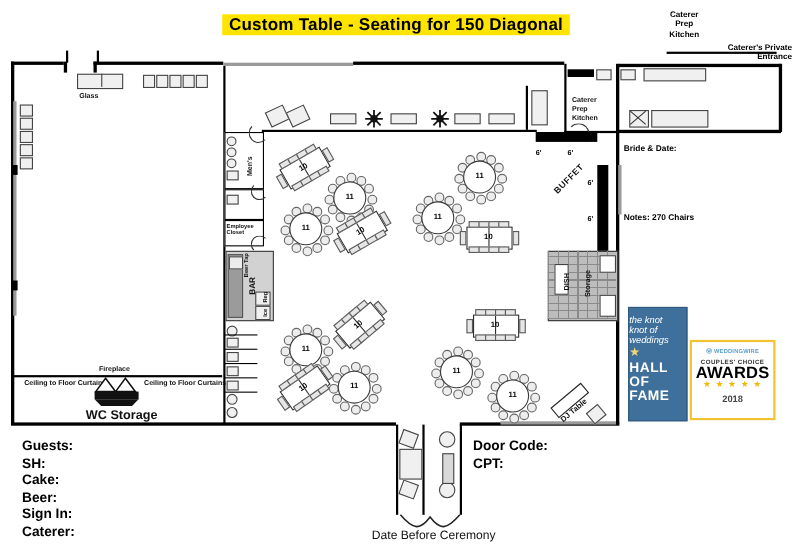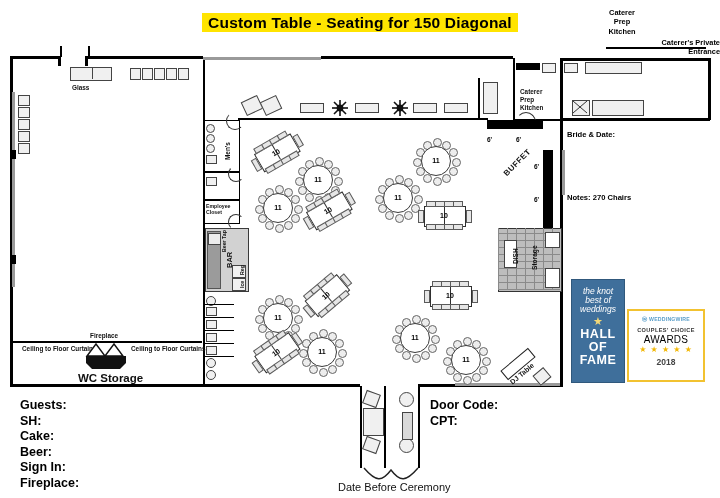--- a/index.html
+++ b/index.html
@@ -51,31 +51,31 @@
   .qt .vline{position:absolute;top:0;height:19px;width:1px;background:#2f2f2f;}
   .qt .s{position:absolute;background:#e6e6e6;border:.7px solid #5a5a5a;}
   .qt .st{width:8px;height:4px;top:-5px;}
   .qt .sb{width:8px;height:4px;bottom:-5px;}
   .qt .se{width:4px;height:11px;top:4px;}
   .qt .lbl{position:absolute;left:6px;top:0;width:40px;height:19px;line-height:19px;
            text-align:center;font-size:7px;font-weight:bold;}
 
   
   #knot{left:571px;top:279px;width:52px;height:102px;background:#3f6f9b;
-        border:1px solid #30587c;color:#fff;text-align:center;}
+        border:1px solid #30587c;color:#fff;text-align:left;}
   #knot .k1{font-size:8.5px;font-style:italic;margin-top:7px;line-height:9px;}
   #knot .k2{font-size:8.5px;font-style:italic;line-height:9px;}
   #knot .k3{font-size:8.5px;font-style:italic;line-height:9px;}
   #knot .star{color:#f2d777;font-size:11px;line-height:12px;margin:1px 0;}
   #knot .hof{font-size:12.5px;font-weight:bold;line-height:13px;letter-spacing:.5px;}
   #ww{left:627px;top:309px;width:74px;height:69px;background:#fff;
       border:2px solid #f2c230;text-align:center;}
   #ww .w1{font-size:5.2px;color:#5a9ec9;margin-top:5px;letter-spacing:.2px;font-weight:bold;}
   #ww .w2{font-size:5.6px;letter-spacing:.4px;margin-top:4px;color:#333;font-weight:bold;}
-  #ww .w3{font-size:10px;font-weight:normal;letter-spacing:.2px;line-height:13px;}
+  #ww .w3{font-size:15px;font-weight:bold;letter-spacing:.2px;line-height:13px;}
   #ww .w4{color:#f2b705;font-size:8px;line-height:8px;letter-spacing:1px;}
   #ww .w5{font-size:8.5px;color:#444;margin-top:3px;font-weight:bold;}
 
   .dim{font-size:6.5px;font-weight:bold;}
   .door-arc{position:absolute;border:1px solid #333;border-radius:50%;}
   .sq{position:absolute;border:.8px solid #444;background:#f0f0f0;}
 </style>
 </head>
 <body>
 
@@ -496,39 +496,39 @@
       <div class="s se" style="left:48px;"></div>
       <div class="lbl">10</div>
     </div>
   </div>
 
 <div class="abs rlabel2" style="left:567px;top:130px;">Bride &amp; Date:</div>
 <div class="abs rlabel2" style="left:567px;top:193px;">Notes: 270 Chairs</div>
 
 <div class="abs" id="knot">
   <div class="k1">the knot</div>
-  <div class="k2">best of</div>
+  <div class="k2">knot of</div>
   <div class="k3">weddings</div>
   <div class="star">★</div>
   <div class="hof">HALL</div>
   <div class="hof">OF</div>
   <div class="hof">FAME</div>
 </div>
 <div class="abs" id="ww">
   <div class="w1">ⓦ WEDDINGWIRE</div>
   <div class="w2">COUPLES' CHOICE</div>
   <div class="w3">AWARDS</div>
   <div class="w4">★ ★ ★ ★ ★</div>
   <div class="w5">2018</div>
 </div>
 
 <div class="abs" style="left:20px;top:398px;">
   <div class="blockline">Guests:</div>
   <div class="blockline">SH:</div>
   <div class="blockline">Cake:</div>
   <div class="blockline">Beer:</div>
   <div class="blockline">Sign In:</div>
-  <div class="blockline">Fireplace:</div>
+  <div class="blockline">Caterer:</div>
 </div>
 <div class="abs" style="left:430px;top:398px;">
   <div class="blockline">Door Code:</div>
   <div class="blockline">CPT:</div>
 </div>
 
 </body></html>

